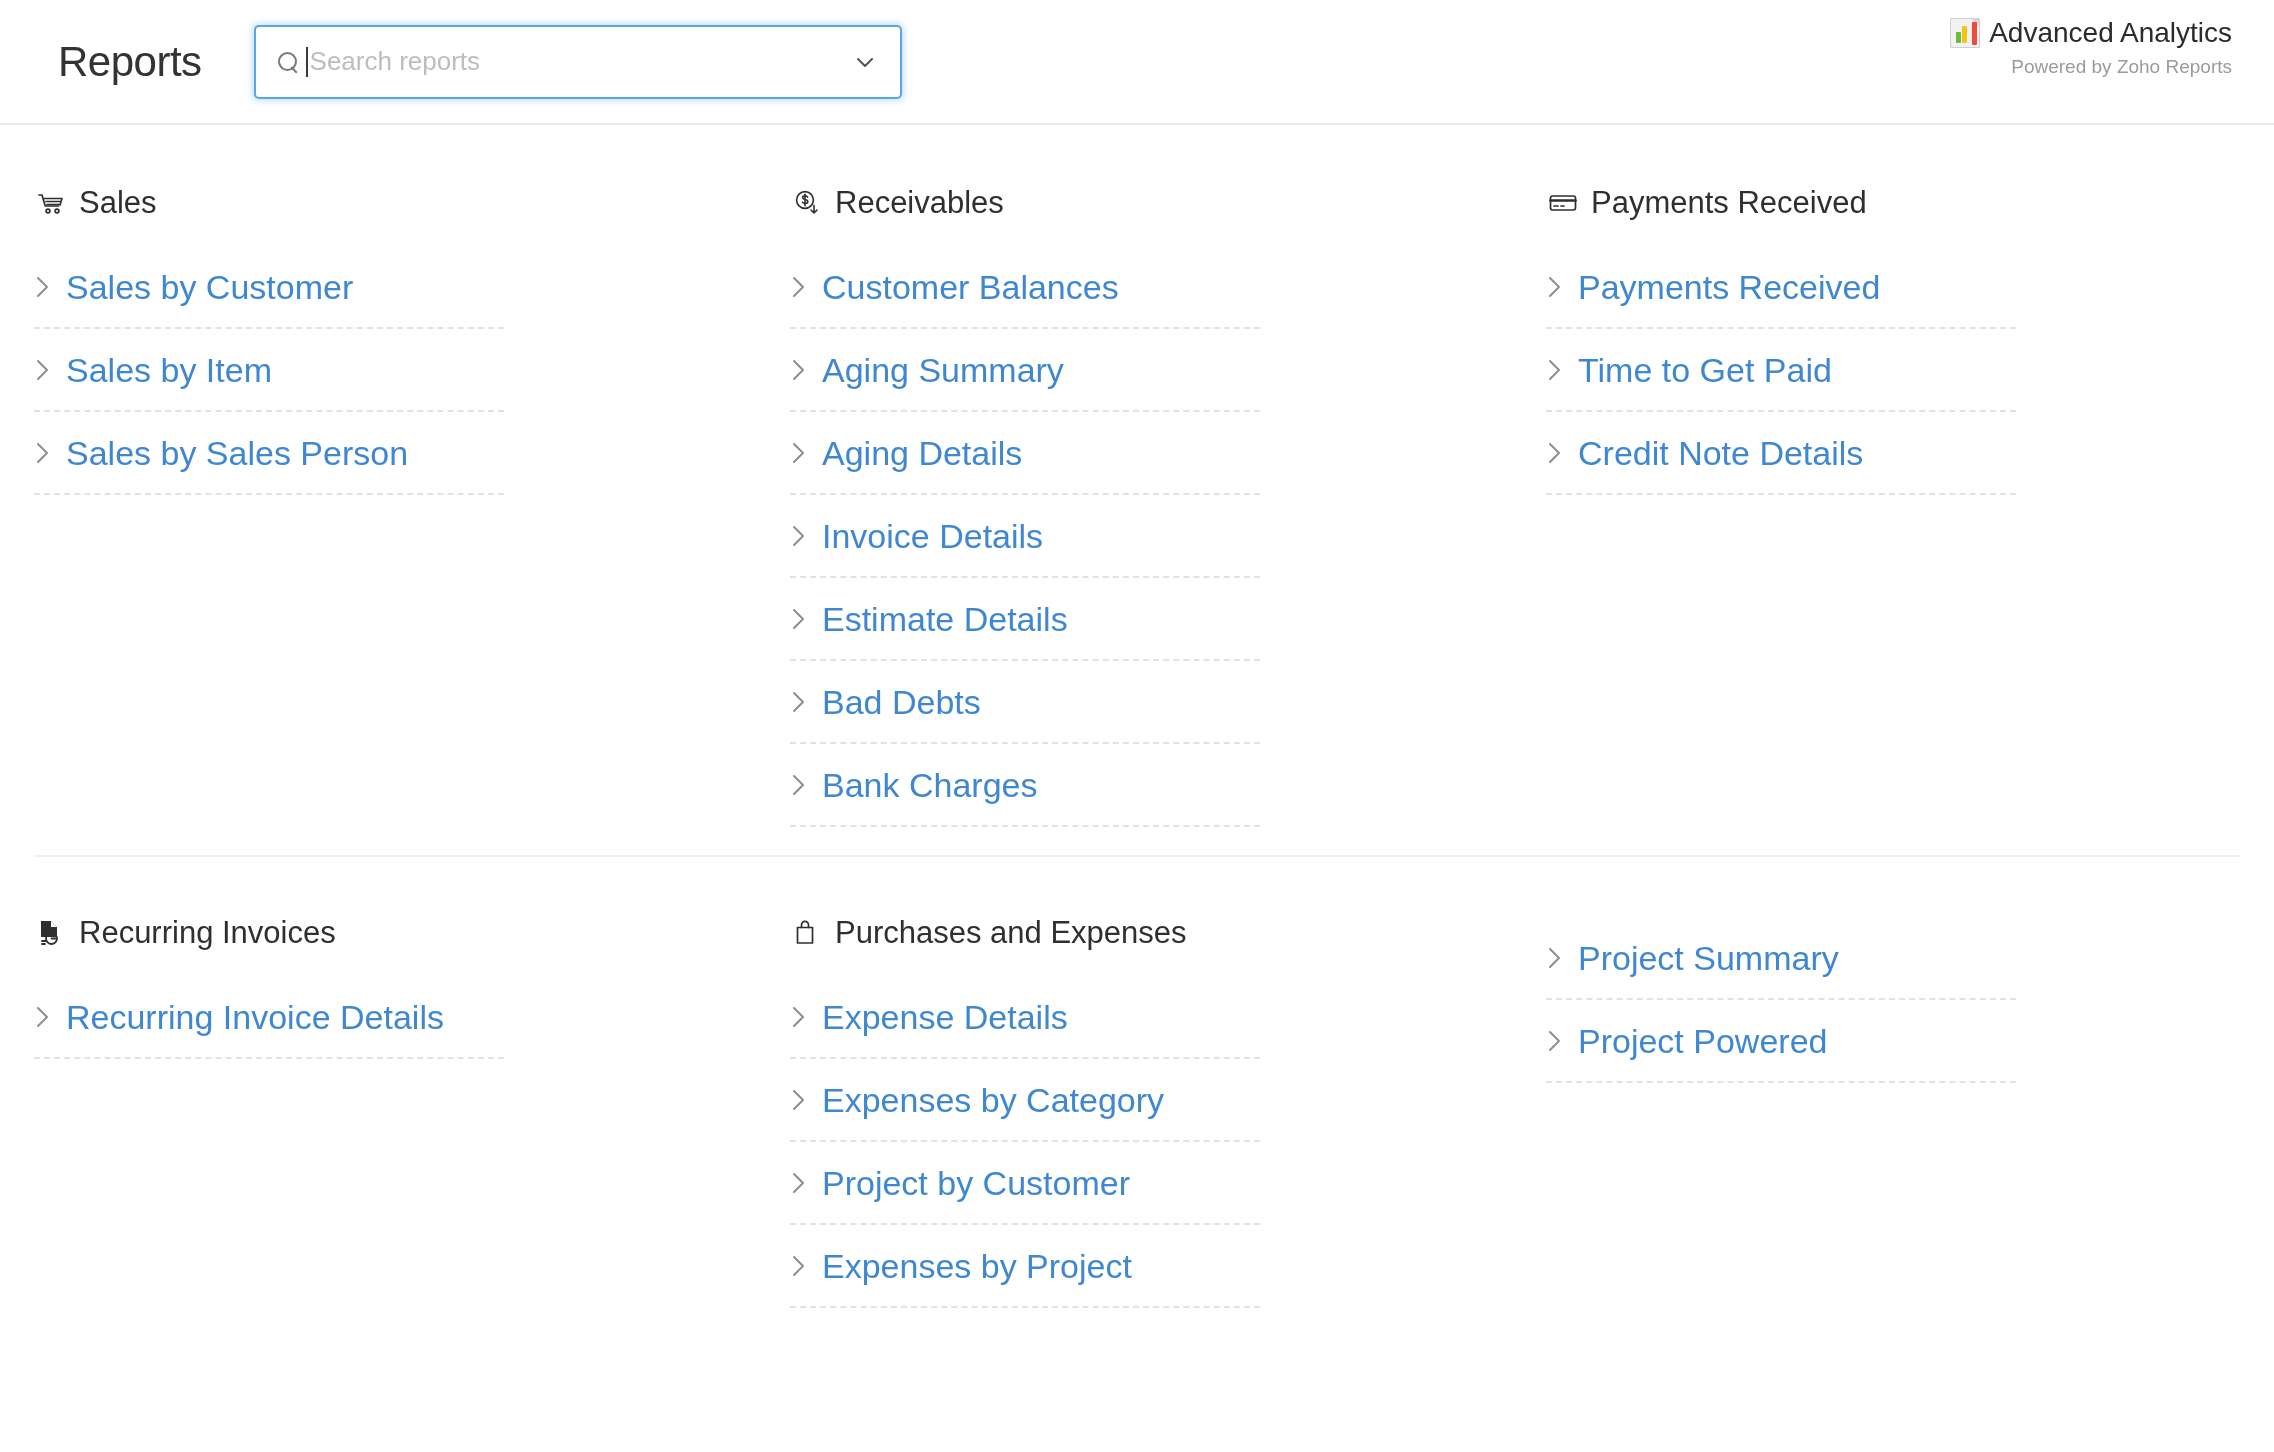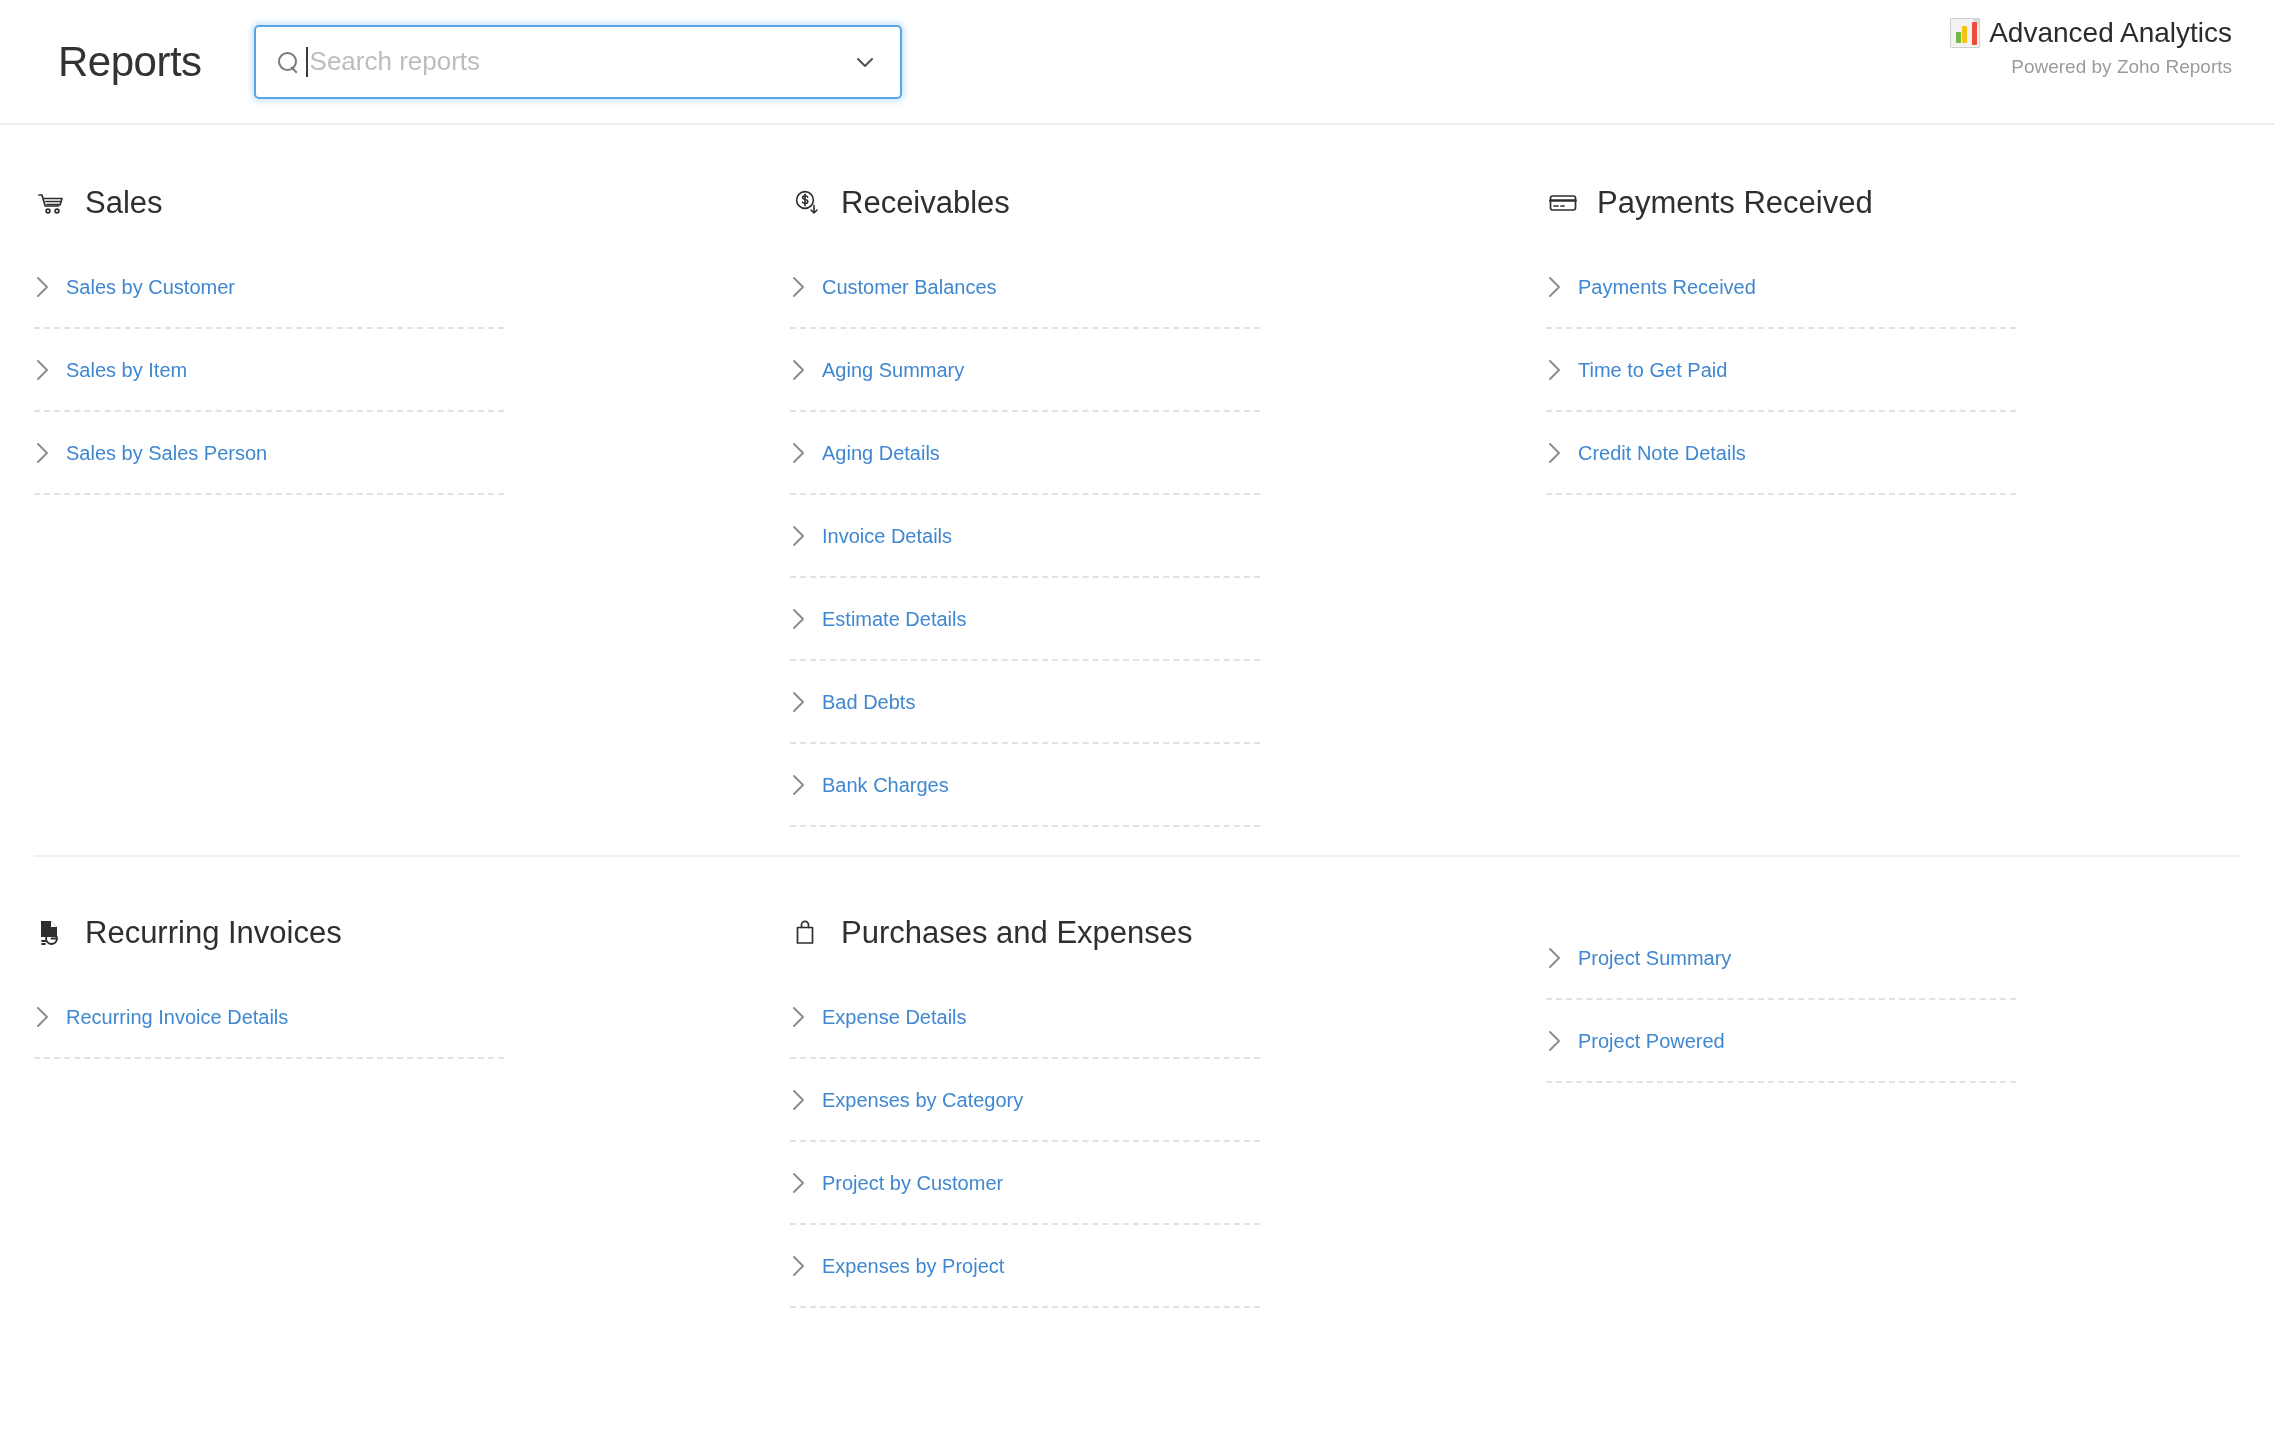--- a/index.html
+++ b/index.html
@@ -175,21 +175,21 @@
 
   .col {
     width: 756px;
     flex: 0 0 756px;
     padding-right: 40px;
   }
 
   .section-head {
     display: flex;
     align-items: center;
-    gap: 19px;
+    gap: 13px;
     margin-bottom: 28px;
     padding-left: 2px;
   }
   .section-icon {
     width: 30px;
     height: 30px;
     flex: 0 0 30px;
     display: flex;
     align-items: center;
     justify-content: center;
@@ -216,21 +216,21 @@
   .chev {
     width: 18px;
     height: 28px;
     flex: 0 0 18px;
     display: flex;
     align-items: center;
     justify-content: center;
   }
   .chev svg { display: block; }
   .report-link {
-    font-size: 20px;
+    font-size: 34px;
     color: #3f87d0;
     text-decoration: none;
     line-height: 1;
     white-space: nowrap;
   }
 </style>
 </head>
 <body>
 
 <div class="header">

